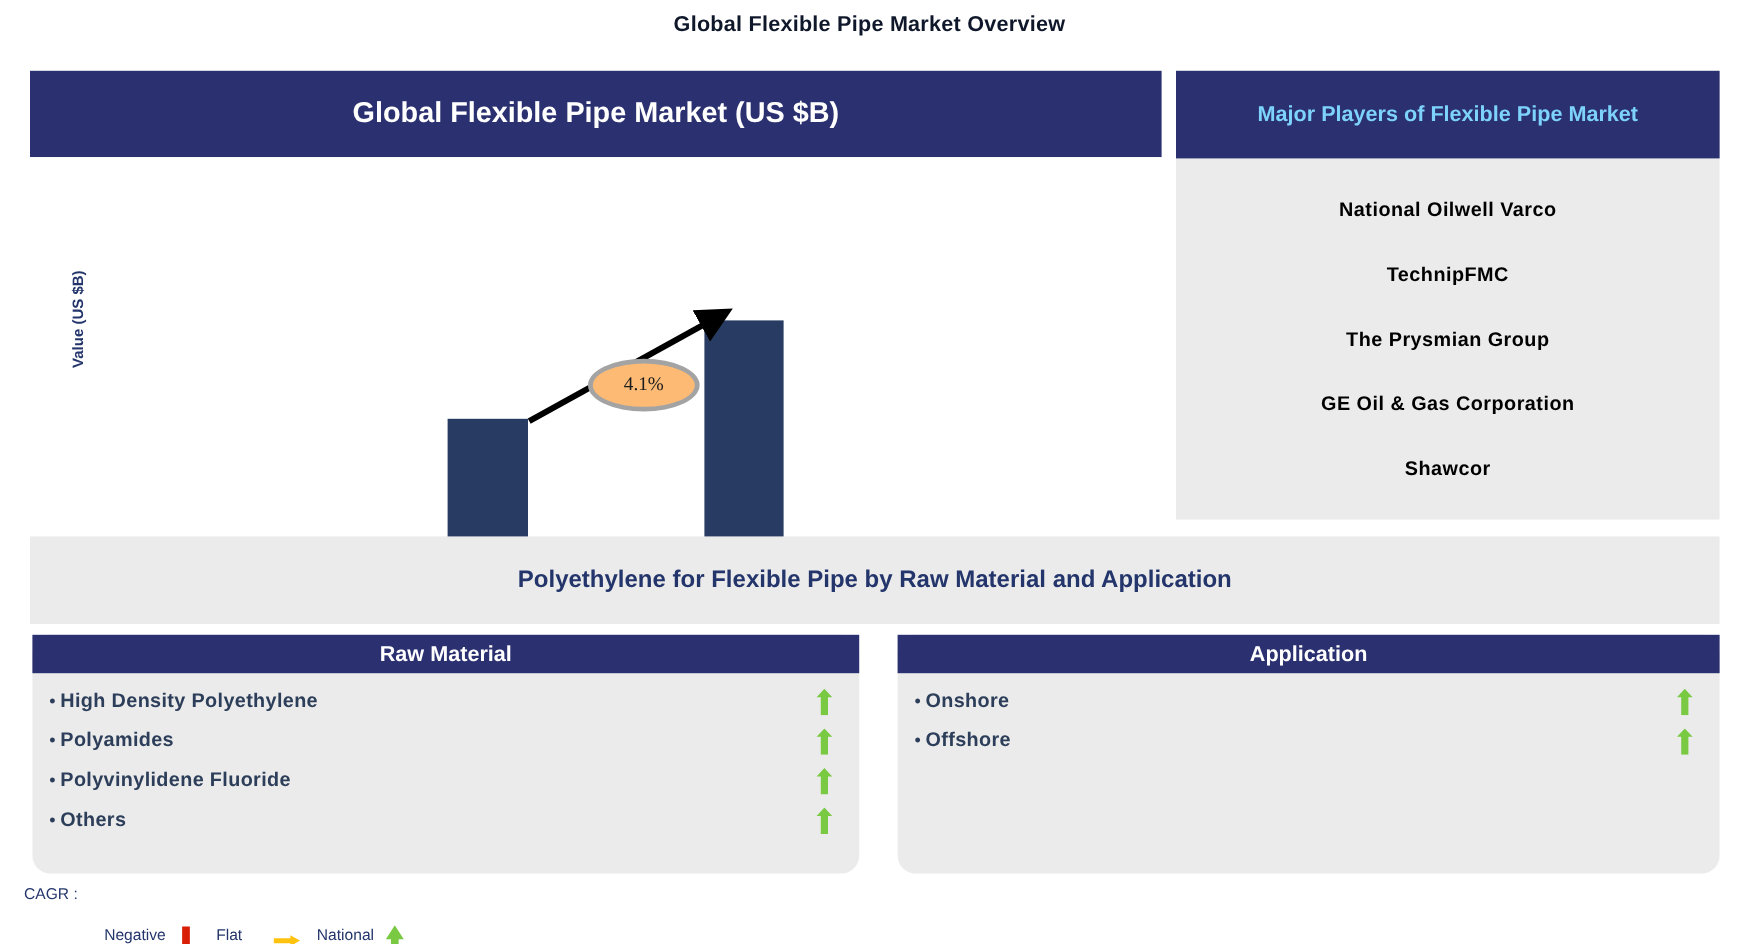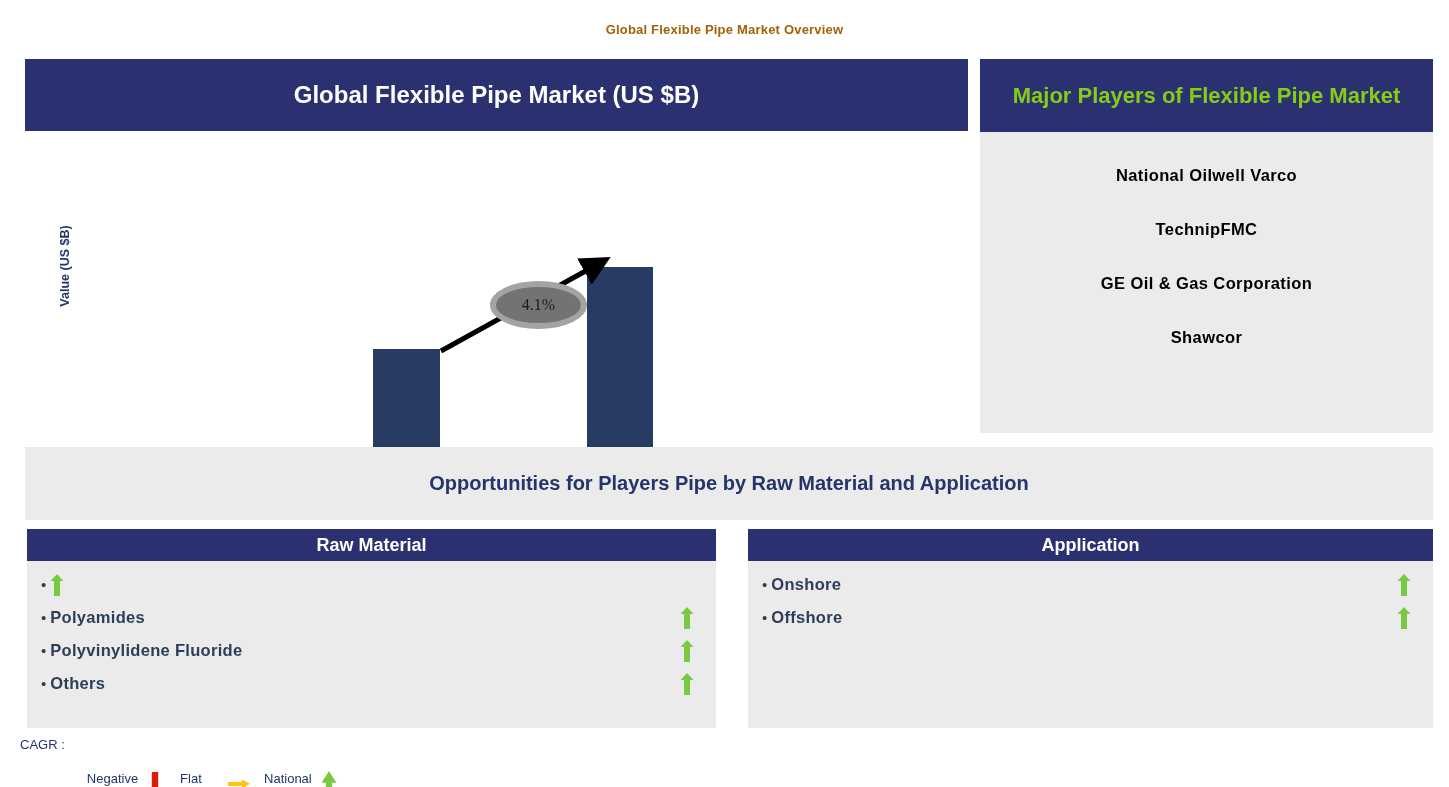--- a/index.html
+++ b/index.html
@@ -10,26 +10,26 @@
   body {
     width: 1449px;
     height: 787px;
     position: relative;
     font-family: "Liberation Sans", sans-serif;
     overflow: hidden;
   }
   .page-title {
     position: absolute;
     left: 0;
-    top: 22px;
+    top: 10px;
     width: 1449px;
     text-align: center;
-    font-size: 13px;
-    font-weight: bold;
-    color: #a16207;
+    font-size: 18px;
+    font-weight: bold;
+    color: #0f172a;
     letter-spacing: 0.2px;
   }
 
   
   .chart-card {
     position: absolute;
     left: 25px;
     top: 59px;
     width: 943px;
     height: 374px;
@@ -93,26 +93,26 @@
     position: absolute;
     left: 0;
     top: 0;
     width: 943px;
     height: 301px;
     pointer-events: none;
   }
   .cagr-oval {
     position: absolute;
     left: 465px;
-    top: 150px;
+    top: 168px;
     width: 85px;
     height: 36px;
-    border: 6px solid #a3a3a3;
+    border: 4px solid #a3a3a3;
     border-radius: 50%;
-    background: #737373;
+    background: #fdba74;
     display: flex;
     align-items: center;
     justify-content: center;
     font-family: "Liberation Serif", serif;
     font-size: 16px;
     color: #1B1B1B;
   }
   .source-note {
     position: absolute;
     left: 760px;
@@ -128,25 +128,25 @@
     left: 980px;
     top: 59px;
     width: 453px;
     height: 374px;
     background: #EBEBEB;
   }
   .players-header {
     width: 100%;
     height: 73px;
     background: #2B3170;
-    color: #84cc16;
-    display: flex;
-    align-items: center;
-    justify-content: center;
-    font-size: 22px;
+    color: #7dd3fc;
+    display: flex;
+    align-items: center;
+    justify-content: center;
+    font-size: 18px;
     font-weight: bold;
     box-sizing: border-box;
   }
   .players-list {
     padding-top: 16px;
   }
   .player-item {
     height: 54px;
     display: flex;
     align-items: center;
@@ -172,20 +172,21 @@
     font-weight: bold;
     color: #23356B;
   }
 
   
   .cat-panel {
     position: absolute;
     top: 529px;
     height: 199px;
     background: #EBEBEB;
+    border-radius: 15px;
   }
   .panel-raw { left: 27px; width: 689px; }
   .panel-app { left: 748px; width: 685px; }
   .cat-header {
     width: 100%;
     height: 32px;
     background: #2B3170;
     color: #ffffff;
     display: flex;
     align-items: center;
@@ -286,33 +287,35 @@
 
     <div class="source-note">Source : Lucintel</div>
   </div>
 </div>
 
 <div class="players-card">
   <div class="players-header">Major Players of Flexible Pipe Market</div>
   <div class="players-list">
     <div class="player-item">National  Oilwell  Varco</div>
     <div class="player-item">TechnipFMC</div>
+    <div class="player-item">The Prysmian  Group</div>
     <div class="player-item">GE Oil &amp; Gas Corporation</div>
     <div class="player-item">Shawcor</div>
   </div>
 </div>
 
-<div class="opportunities-banner">Opportunities for Players Pipe by Raw Material and Application</div>
+<div class="opportunities-banner">Polyethylene for Flexible Pipe by Raw Material and Application</div>
 
 <div class="cat-panel panel-raw">
   <div class="cat-header">Raw Material</div>
   <div class="cat-list">
 
     <div class="cat-row">
       <span class="cat-bullet">•</span>
+      <span class="cat-text">High  Density Polyethylene</span>
       <svg class="arrow-up-green" viewBox="0 0 14 22">
         <polygon points="7,0 13.5,7 10,7 10,22 4,22 4,7 0.5,7" fill="#7AC943"></polygon>
       </svg>
     </div>
 
     <div class="cat-row">
       <span class="cat-bullet">•</span>
       <span class="cat-text">Polyamides</span>
       <svg class="arrow-up-green" viewBox="0 0 14 22">
         <polygon points="7,0 13.5,7 10,7 10,22 4,22 4,7 0.5,7" fill="#7AC943"></polygon>

